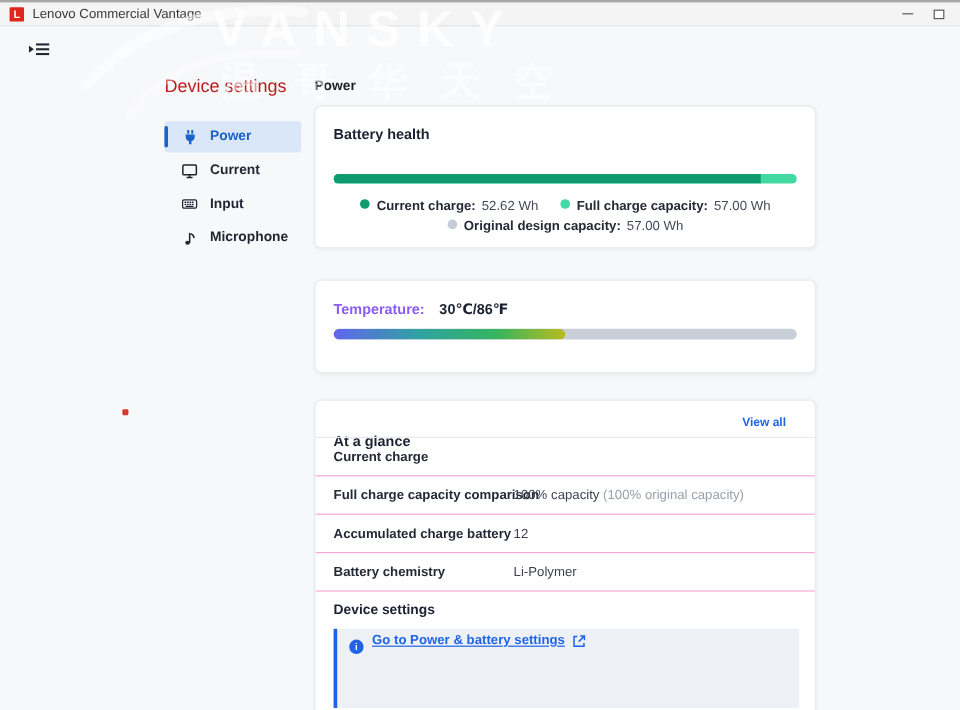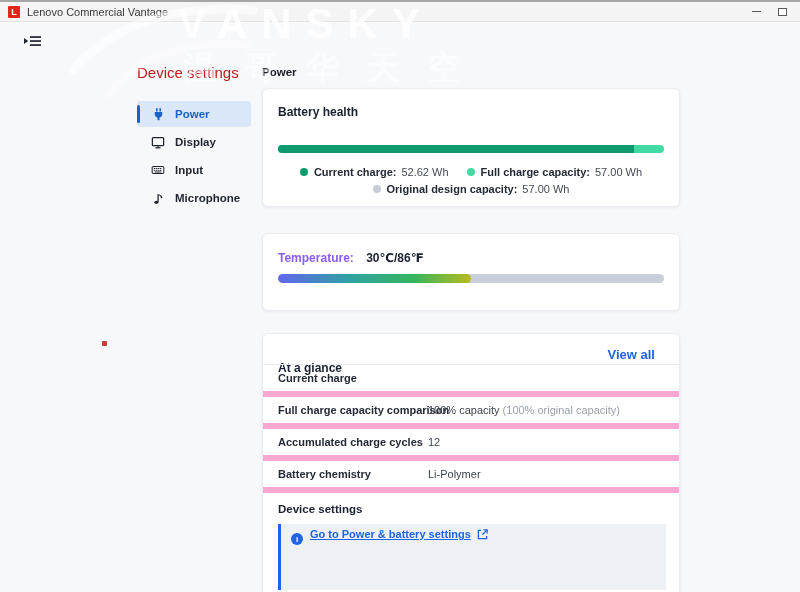--- a/index.html
+++ b/index.html
@@ -44,40 +44,40 @@
     border-radius:6px;box-shadow:0 1px 3px rgba(15,23,42,.06);}
   .card-title{position:absolute;left:15px;top:16px;font-size:12px;font-weight:600;color:#1b2130;}
 
   
   .card-battery{top:88px;height:119px;}
   .bbar{position:absolute;left:15px;right:15px;top:56px;height:8px;border-radius:4px;overflow:hidden;display:flex;background:#43d9a3;}
   .bbar-fill{height:100%;background:#0f9b6e;}
   .legend-row{position:absolute;left:0;right:0;display:flex;justify-content:center;align-items:center;gap:18px;font-size:11px;}
   .legend-row.r1{top:77px;}
   .legend-row.r2{top:94px;}
-  .legend-item{display:flex;align-items:center;}
+  .legend-item{display:flex;}
   .dot{width:8px;height:8px;border-radius:50%;margin-right:6px;flex:0 0 auto;}
   .legend-label{font-weight:600;color:#242a35;}
   .legend-value{color:#434a57;margin-left:5px;}
 
   
   .card-temp{top:233px;height:78px;}
   .temp-row{position:absolute;left:15px;top:17px;font-size:12px;}
   .temp-label{font-weight:600;color:#8b5cf6;}
   .temp-value{font-weight:600;color:#1b2130;margin-left:9px;}
   .tbar{position:absolute;left:15px;right:15px;top:40px;height:9px;border-radius:5px;background:#c9cfd8;overflow:hidden;}
   .tbar-fill{height:100%;border-radius:5px;
     background:linear-gradient(90deg,#6166ee 0%,#2fa3a0 38%,#35b55e 70%,#b9bb1f 100%);}
 
   
   .card-glance{top:333px;height:265px;}
-  .view-all{position:absolute;right:24px;top:13px;font-size:13px;font-weight:600;color:#1f64e6;cursor:pointer;}
+  .view-all{position:absolute;right:24px;top:13px;font-size:10px;font-weight:600;color:#1f64e6;cursor:pointer;}
   .glance-divider{position:absolute;left:0;right:0;top:30px;border-top:1px solid #e8eaee;}
   .glance-rows{position:absolute;left:0;right:0;top:31px;}
-  .grow{position:relative;height:32px;border-bottom:6px solid #f9a8d4;}
+  .grow{position:relative;height:32px;border-bottom:1px solid #f9a8d4;}
   .grow .rlabel{position:absolute;left:15px;top:50%;transform:translateY(-50%);font-size:11px;font-weight:600;color:#242a35;}
   .grow .rvalue{position:absolute;left:165px;top:50%;transform:translateY(-50%);font-size:11px;color:#3c4350;white-space:nowrap;}
   .rvalue .secondary{color:#9aa1ab;}
   .sleep-title{position:absolute;left:15px;top:169px;font-size:11.5px;font-weight:600;color:#1b2130;}
   .info-box{position:absolute;left:15px;right:13px;top:190px;height:66px;background:#edf1f6;border-left:3px solid #1f64e6;}
   .info-icon{position:absolute;left:10px;top:9px;width:12px;height:12px;border-radius:50%;background:#1f64e6;color:#fff;
     font-size:8px;font-weight:700;display:flex;align-items:center;justify-content:center;font-style:normal;}
   .info-text{margin:7px 14px 0 29px;font-size:11px;line-height:13.5px;color:#3b4252;}
   .info-link{margin:4px 0 0 29px;font-size:11px;font-weight:700;color:#1f64e6;display:flex;align-items:center;cursor:pointer;text-decoration:underline;}
   .ext-icon{margin-left:6px;display:inline-flex;}
@@ -118,21 +118,21 @@
     <span class="lbl">Power</span>
   </div>
   <div class="nav-item">
     <span class="ico">
       <svg width="16" height="15" viewBox="0 0 24 24" fill="none" stroke="#1f2530" stroke-width="2">
           <rect x="3" y="4" width="18" height="13" rx="1.5"></rect>
           <line x1="12" y1="17" x2="12" y2="20"></line>
           <line x1="8" y1="20.5" x2="16" y2="20.5"></line>
         </svg>
     </span>
-    <span class="lbl">Display</span>
+    <span class="lbl">Current</span>
   </div>
   <div class="nav-item">
     <span class="ico">
       <svg width="16" height="14" viewBox="0 0 24 24" fill="none" stroke="#1f2530" stroke-width="1.8">
           <rect x="2" y="6" width="20" height="12" rx="2"></rect>
           <path d="M5.5 9.5h1M9 9.5h1M12.5 9.5h1M16 9.5h1M5.5 12.5h1M9 12.5h1M12.5 12.5h1M16 12.5h1M7 15.5h10" stroke-linecap="round"></path>
         </svg>
     </span>
     <span class="lbl">Input</span>
   </div>
@@ -192,21 +192,21 @@
   <div class="glance-divider"></div>
   <div class="glance-rows">
     <div class="grow">
       <span class="rlabel">Current charge</span>
     </div>
     <div class="grow">
       <span class="rlabel">Full charge capacity comparison</span>
       <span class="rvalue"><span>100% capacity</span><span class="secondary"> (100% original capacity)</span></span>
     </div>
     <div class="grow">
-      <span class="rlabel">Accumulated charge cycles</span>
+      <span class="rlabel">Accumulated charge battery</span>
       <span class="rvalue"><span>12</span><span class="secondary"></span></span>
     </div>
     <div class="grow">
       <span class="rlabel">Battery chemistry</span>
       <span class="rvalue"><span>Li-Polymer</span><span class="secondary"></span></span>
     </div>
   </div>
   <div class="sleep-title">Device settings</div>
   <div class="info-box">
     <i class="info-icon">i</i>

